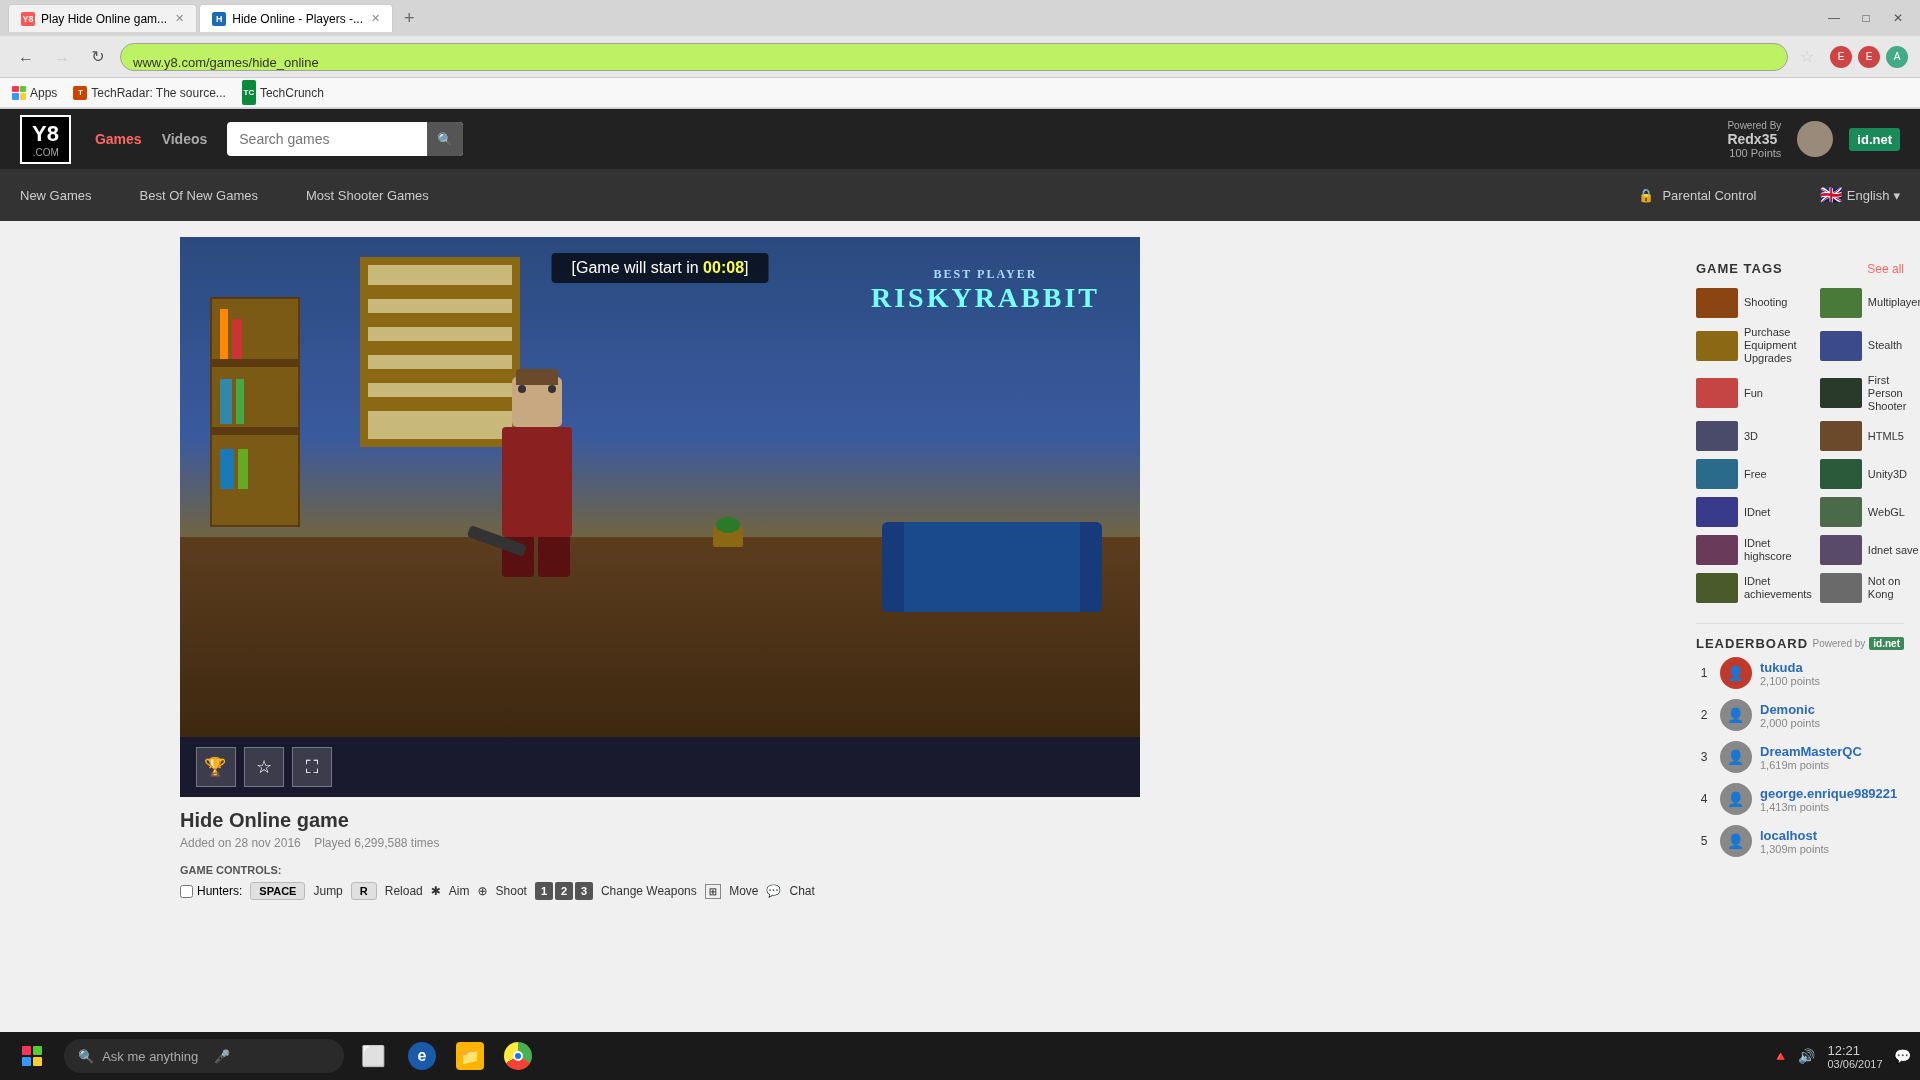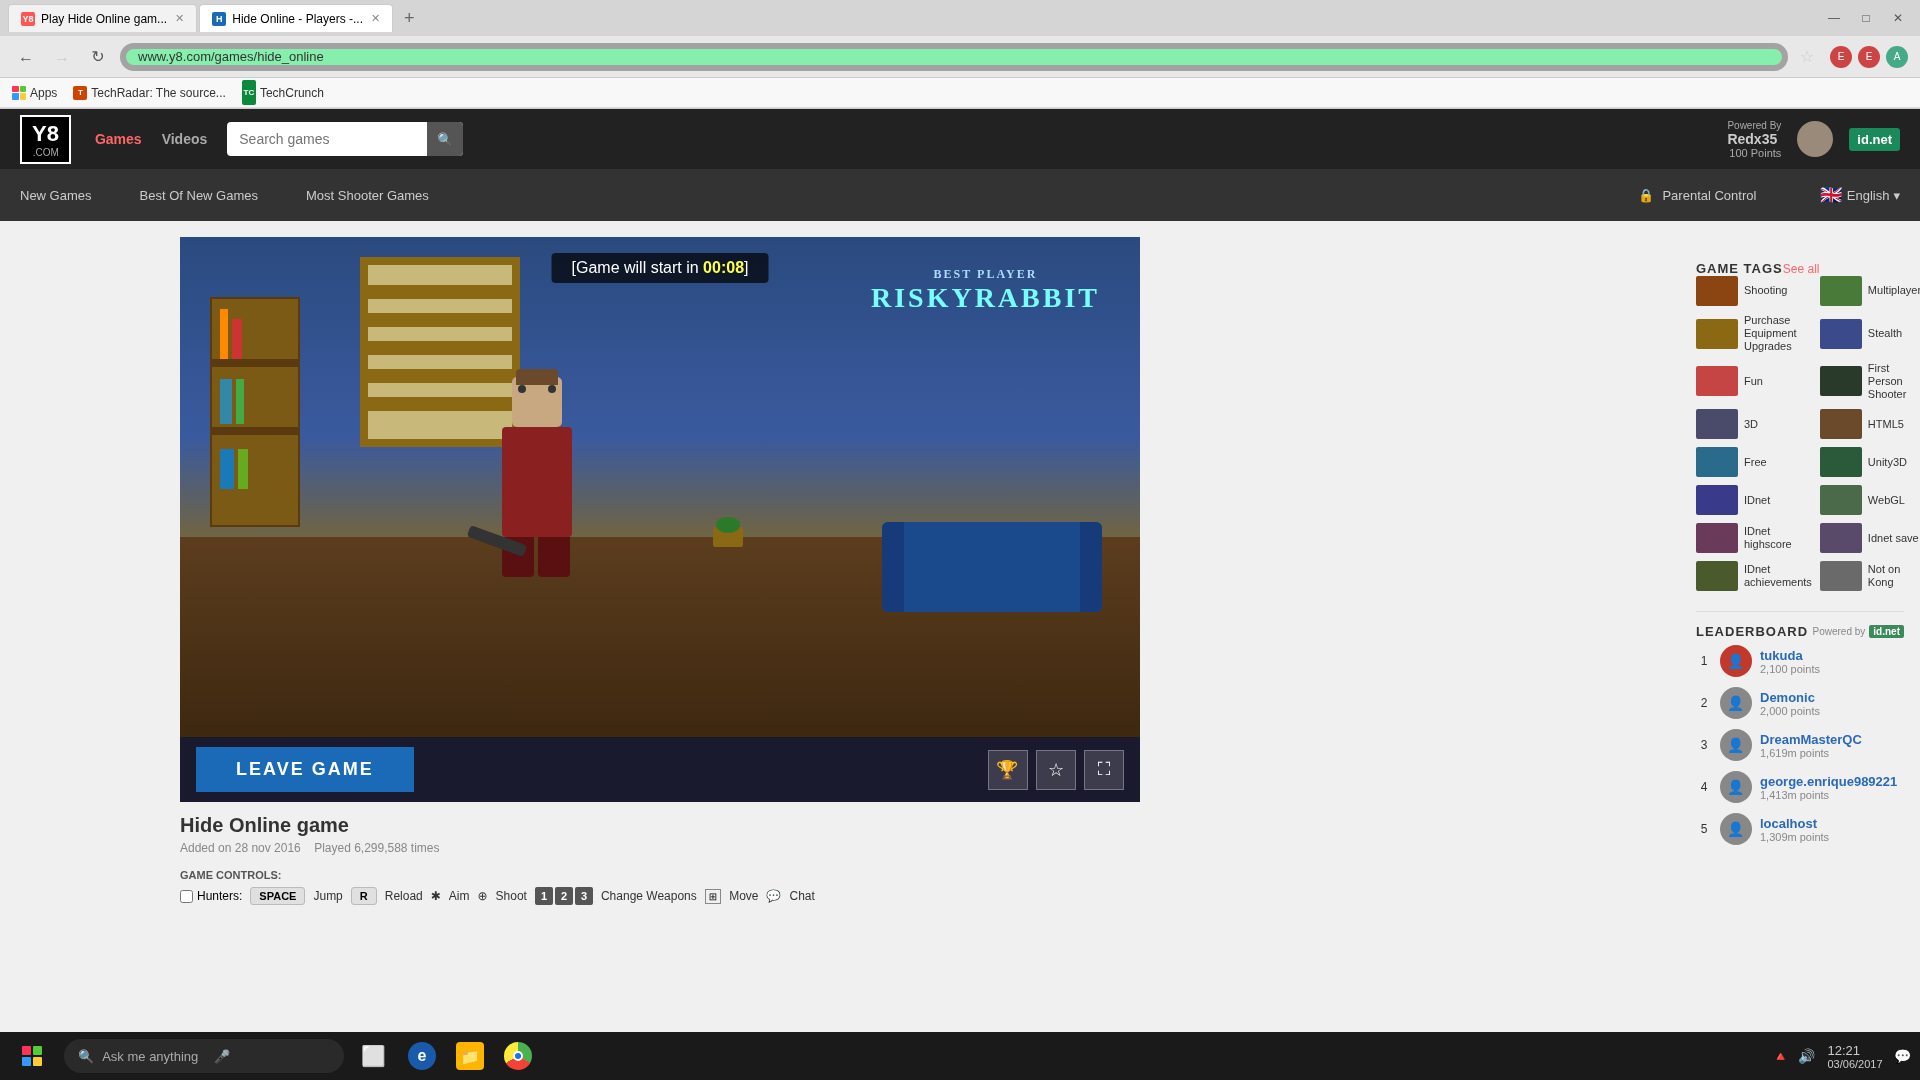--- a/index.html
+++ b/index.html
@@ -11,21 +11,21 @@
     .tab { display: flex; align-items: center; background: #f2f2f2; border: 1px solid #ccc; border-bottom: none; padding: 0 12px; height: 28px; font-size: 12px; cursor: pointer; max-width: 220px; overflow: hidden; white-space: nowrap; text-overflow: ellipsis; border-radius: 4px 4px 0 0; margin-right: 2px; }
     .tab.active { background: #fff; }
     .tab-favicon { width: 14px; height: 14px; margin-right: 6px; border-radius: 2px; }
     .tab-close { margin-left: 8px; color: #888; font-size: 11px; }
     .tab-new { width: 28px; height: 28px; display: flex; align-items: center; justify-content: center; color: #666; font-size: 18px; cursor: pointer; }
     .window-controls { margin-left: auto; display: flex; gap: 4px; }
     .win-btn { width: 28px; height: 20px; display: flex; align-items: center; justify-content: center; font-size: 12px; cursor: pointer; color: #555; }
 
     .address-bar { display: flex; align-items: center; height: 42px; padding: 4px 12px; gap: 8px; background: #e8e8e8; border-bottom: 1px solid #ccc; }
     .nav-btn { width: 28px; height: 28px; display: flex; align-items: center; justify-content: center; color: #555; cursor: pointer; font-size: 16px; border-radius: 50%; }
-    .url-bar { flex: 1; height: 28px; background: #86efac; border: 6px solid #a3a3a3; border-radius: 14px; display: flex; align-items: flex-start; padding: 0 12px; font-size: 13px; color: #333; }
+    .url-bar { flex: 1; height: 28px; background: #bef264; border: 1px solid #a3a3a3; border-radius: 14px; display: flex; align-items: flex-end; padding: 0 12px; font-size: 13px; color: #333; }
     .bookmark-bar { display: flex; align-items: center; height: 30px; padding: 0 12px; gap: 16px; background: #f8f8f8; border-bottom: 1px solid #ddd; font-size: 12px; }
     .bookmark-item { display: flex; align-items: center; gap: 4px; cursor: pointer; color: #333; white-space: nowrap; }
     .star-icon { color: #ccc; font-size: 16px; margin-left: 4px; }
     .toolbar-icons { display: flex; gap: 6px; margin-left: 8px; }
     .toolbar-icon { width: 22px; height: 22px; border-radius: 50%; background: #888; display: flex; align-items: center; justify-content: center; color: white; font-size: 10px; cursor: pointer; }
 
     
     .site-header { background: #222; color: white; display: flex; align-items: center; padding: 0 20px; height: 60px; }
     .logo-box { background: black; border: 2px solid white; padding: 4px 10px; margin-right: 24px; }
     .logo-y8 { font-size: 22px; font-weight: bold; color: white; }
@@ -77,21 +77,21 @@
     .controls-row { display: flex; align-items: center; gap: 8px; font-size: 12px; flex-wrap: wrap; }
     .hunters-check { display: flex; align-items: center; gap: 4px; }
     .key-badge { background: #e0e0e0; border: 1px solid #bbb; padding: 2px 8px; border-radius: 3px; font-size: 11px; font-weight: bold; }
     .ctrl-item { display: flex; align-items: center; gap: 4px; color: #333; }
     .weapon-nums { display: flex; gap: 2px; }
     .weapon-num { width: 18px; height: 18px; background: #555; color: white; display: flex; align-items: center; justify-content: center; font-size: 11px; font-weight: bold; border-radius: 2px; }
     .wasd-icon { font-size: 10px; border: 1px solid #888; padding: 1px 3px; }
 
     
     .sidebar { width: 240px; padding: 10px 16px; flex-shrink: 0; }
-    .game-tags-header { display: flex; align-items: center; }
+    .game-tags-header { display: flex; align-items: center; justify-content: space-between; margin-bottom: 12px; }
     .game-tags-title { font-size: 13px; font-weight: bold; color: #333; text-transform: uppercase; letter-spacing: 1px; }
     .see-all-link { color: #f66; font-size: 12px; cursor: pointer; }
     .tags-grid { display: grid; grid-template-columns: 1fr 1fr; gap: 8px; margin-bottom: 20px; }
     .tag-item { display: flex; align-items: center; gap: 6px; cursor: pointer; }
     .tag-thumb { width: 42px; height: 30px; background: #888; border-radius: 2px; overflow: hidden; flex-shrink: 0; }
     .tag-name { font-size: 11px; color: #333; line-height: 1.2; }
 
     .leaderboard-section { border-top: 1px solid #ddd; padding-top: 12px; }
     .leaderboard-header { display: flex; align-items: center; justify-content: space-between; margin-bottom: 6px; }
     .leaderboard-title { font-size: 13px; font-weight: bold; color: #333; text-transform: uppercase; letter-spacing: 1px; }
@@ -290,21 +290,20 @@
           <span>[Game will start in </span><span class="countdown">00:08</span><span>]</span>
         </div>
 
         <div class="best-player-box">
           <div class="best-player-label">BEST PLAYER</div>
           <div class="best-player-name">RISKYRABBIT</div>
         </div>
       </div>
 
       <div class="leave-game-bar">
-        <button class="leave-game-btn">LEAVE GAME</button>
         <div class="game-icons">
           <div class="game-icon-btn">🏆</div>
           <div class="game-icon-btn">☆</div>
           <div class="game-icon-btn">⛶</div>
         </div>
       </div>
     </div>
 
     <div class="game-title-section">
       <div class="game-title">Hide Online game</div>

